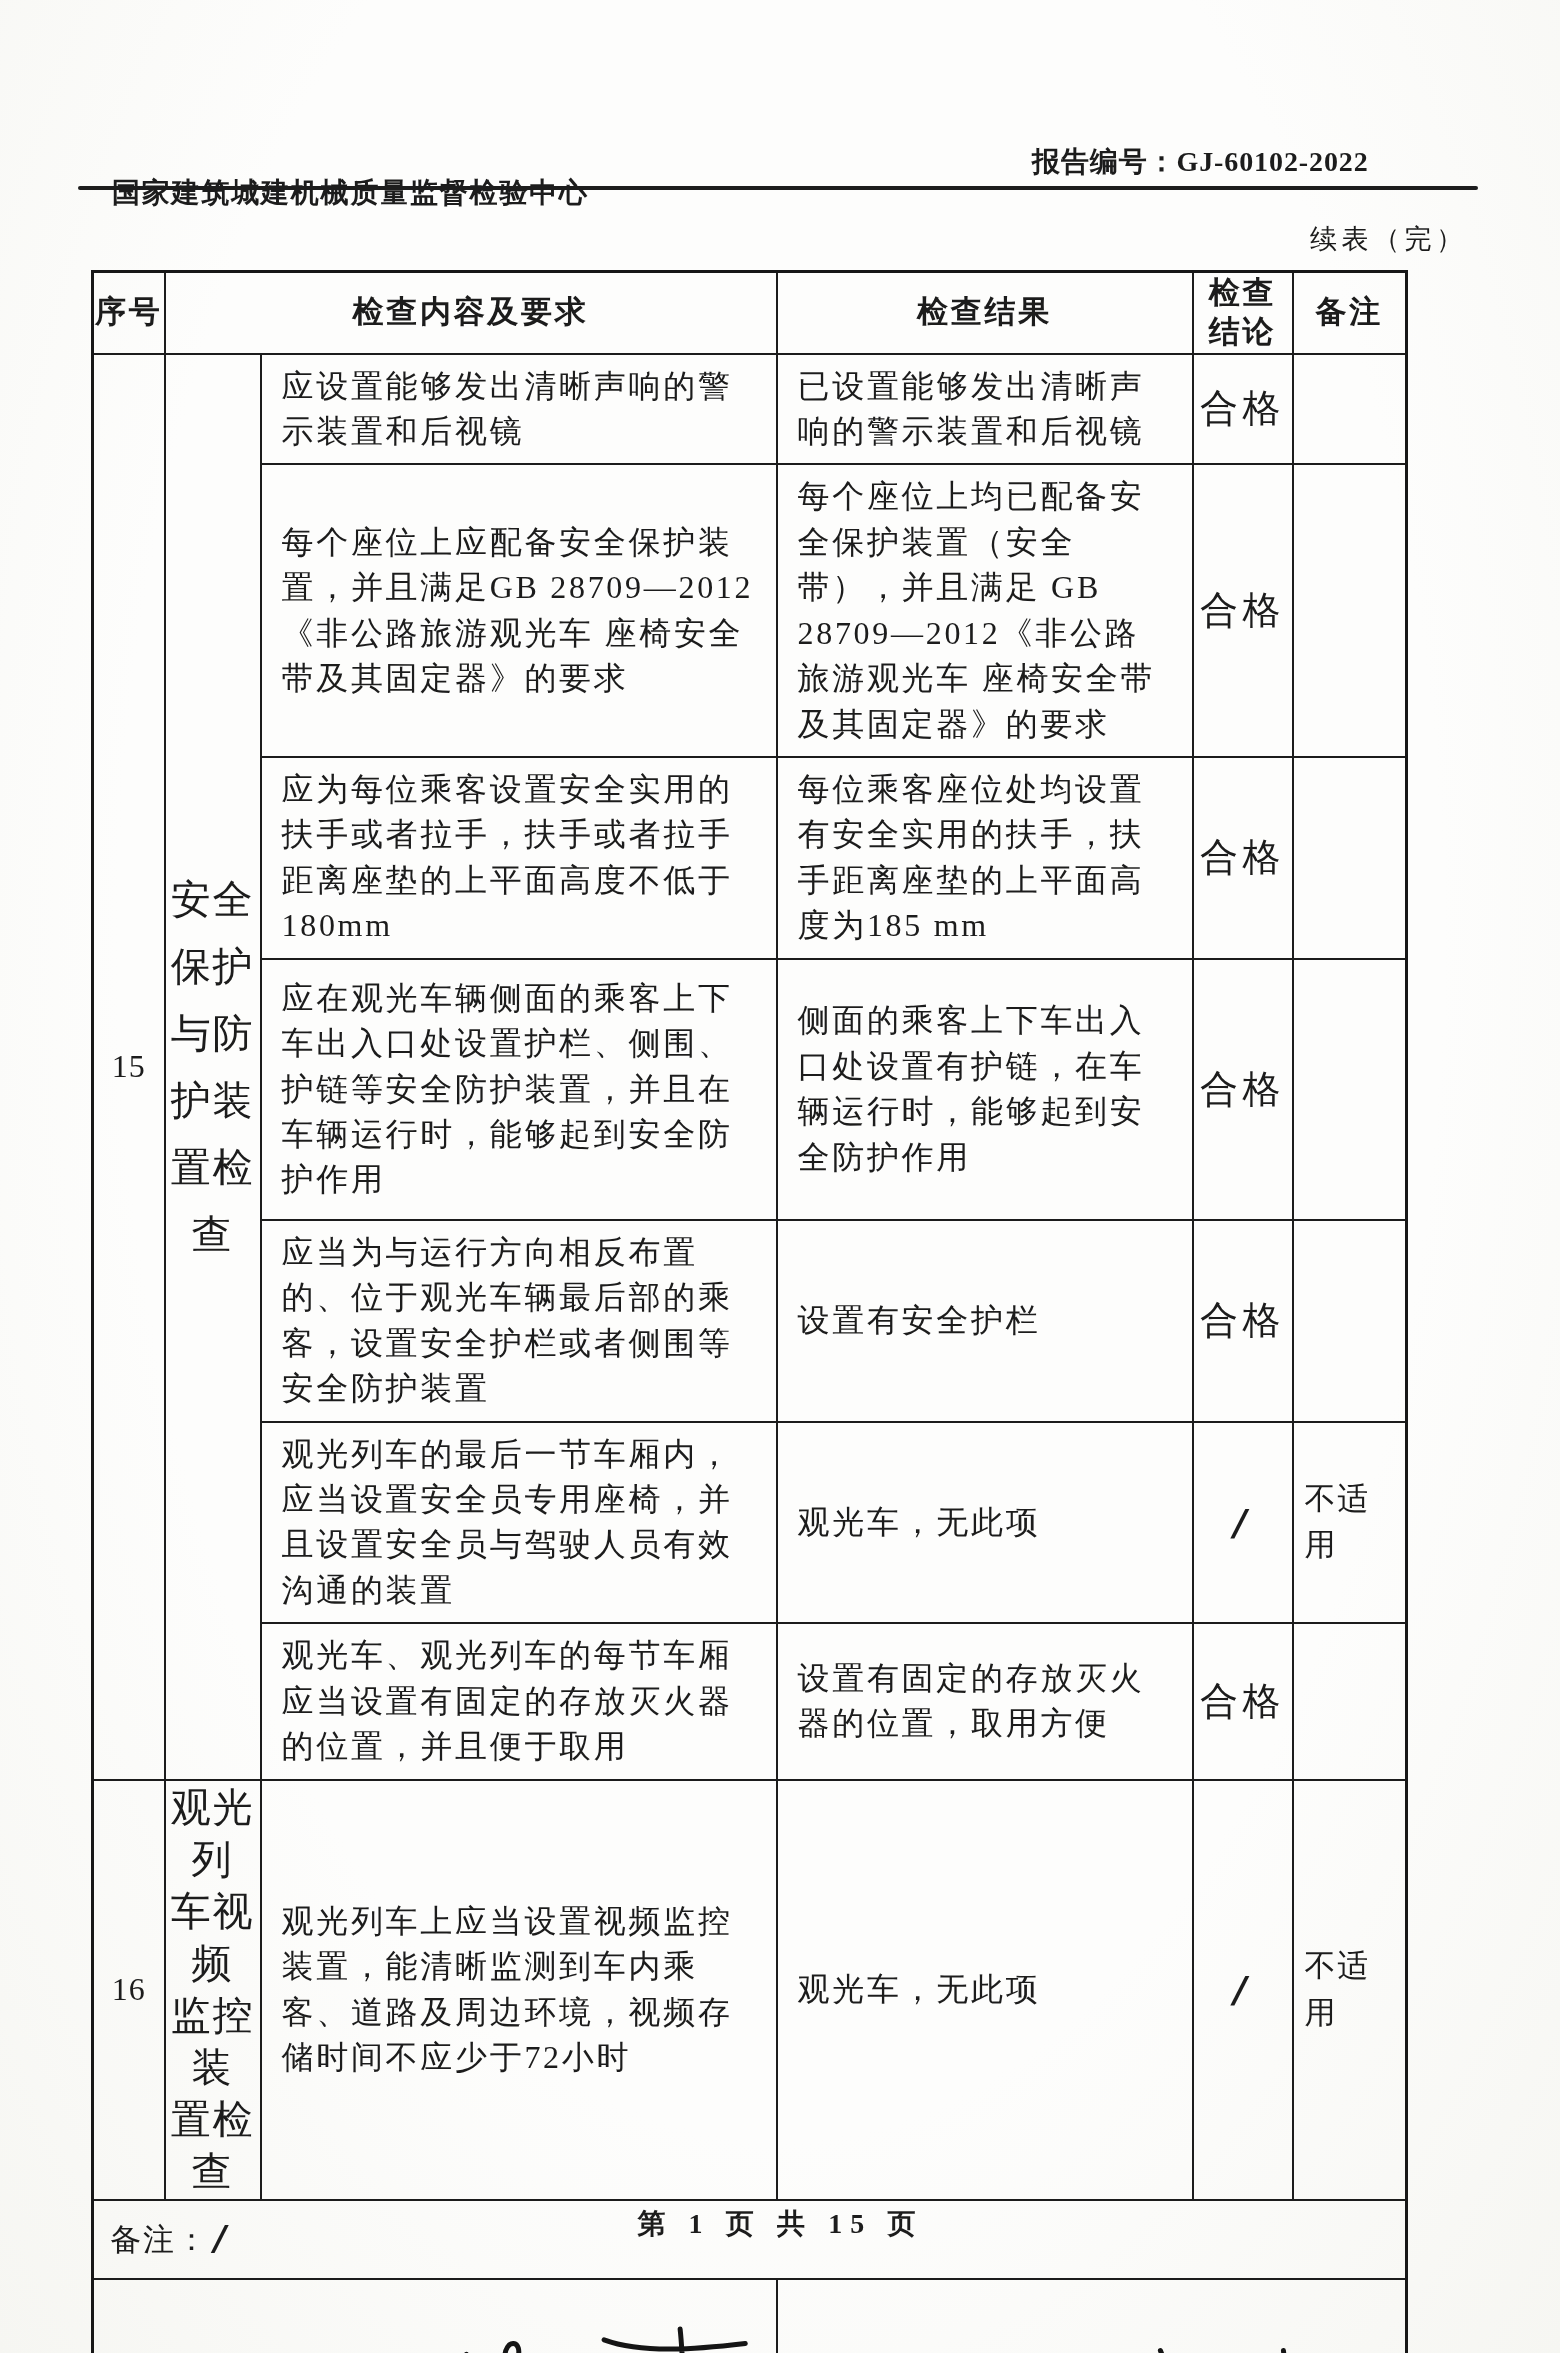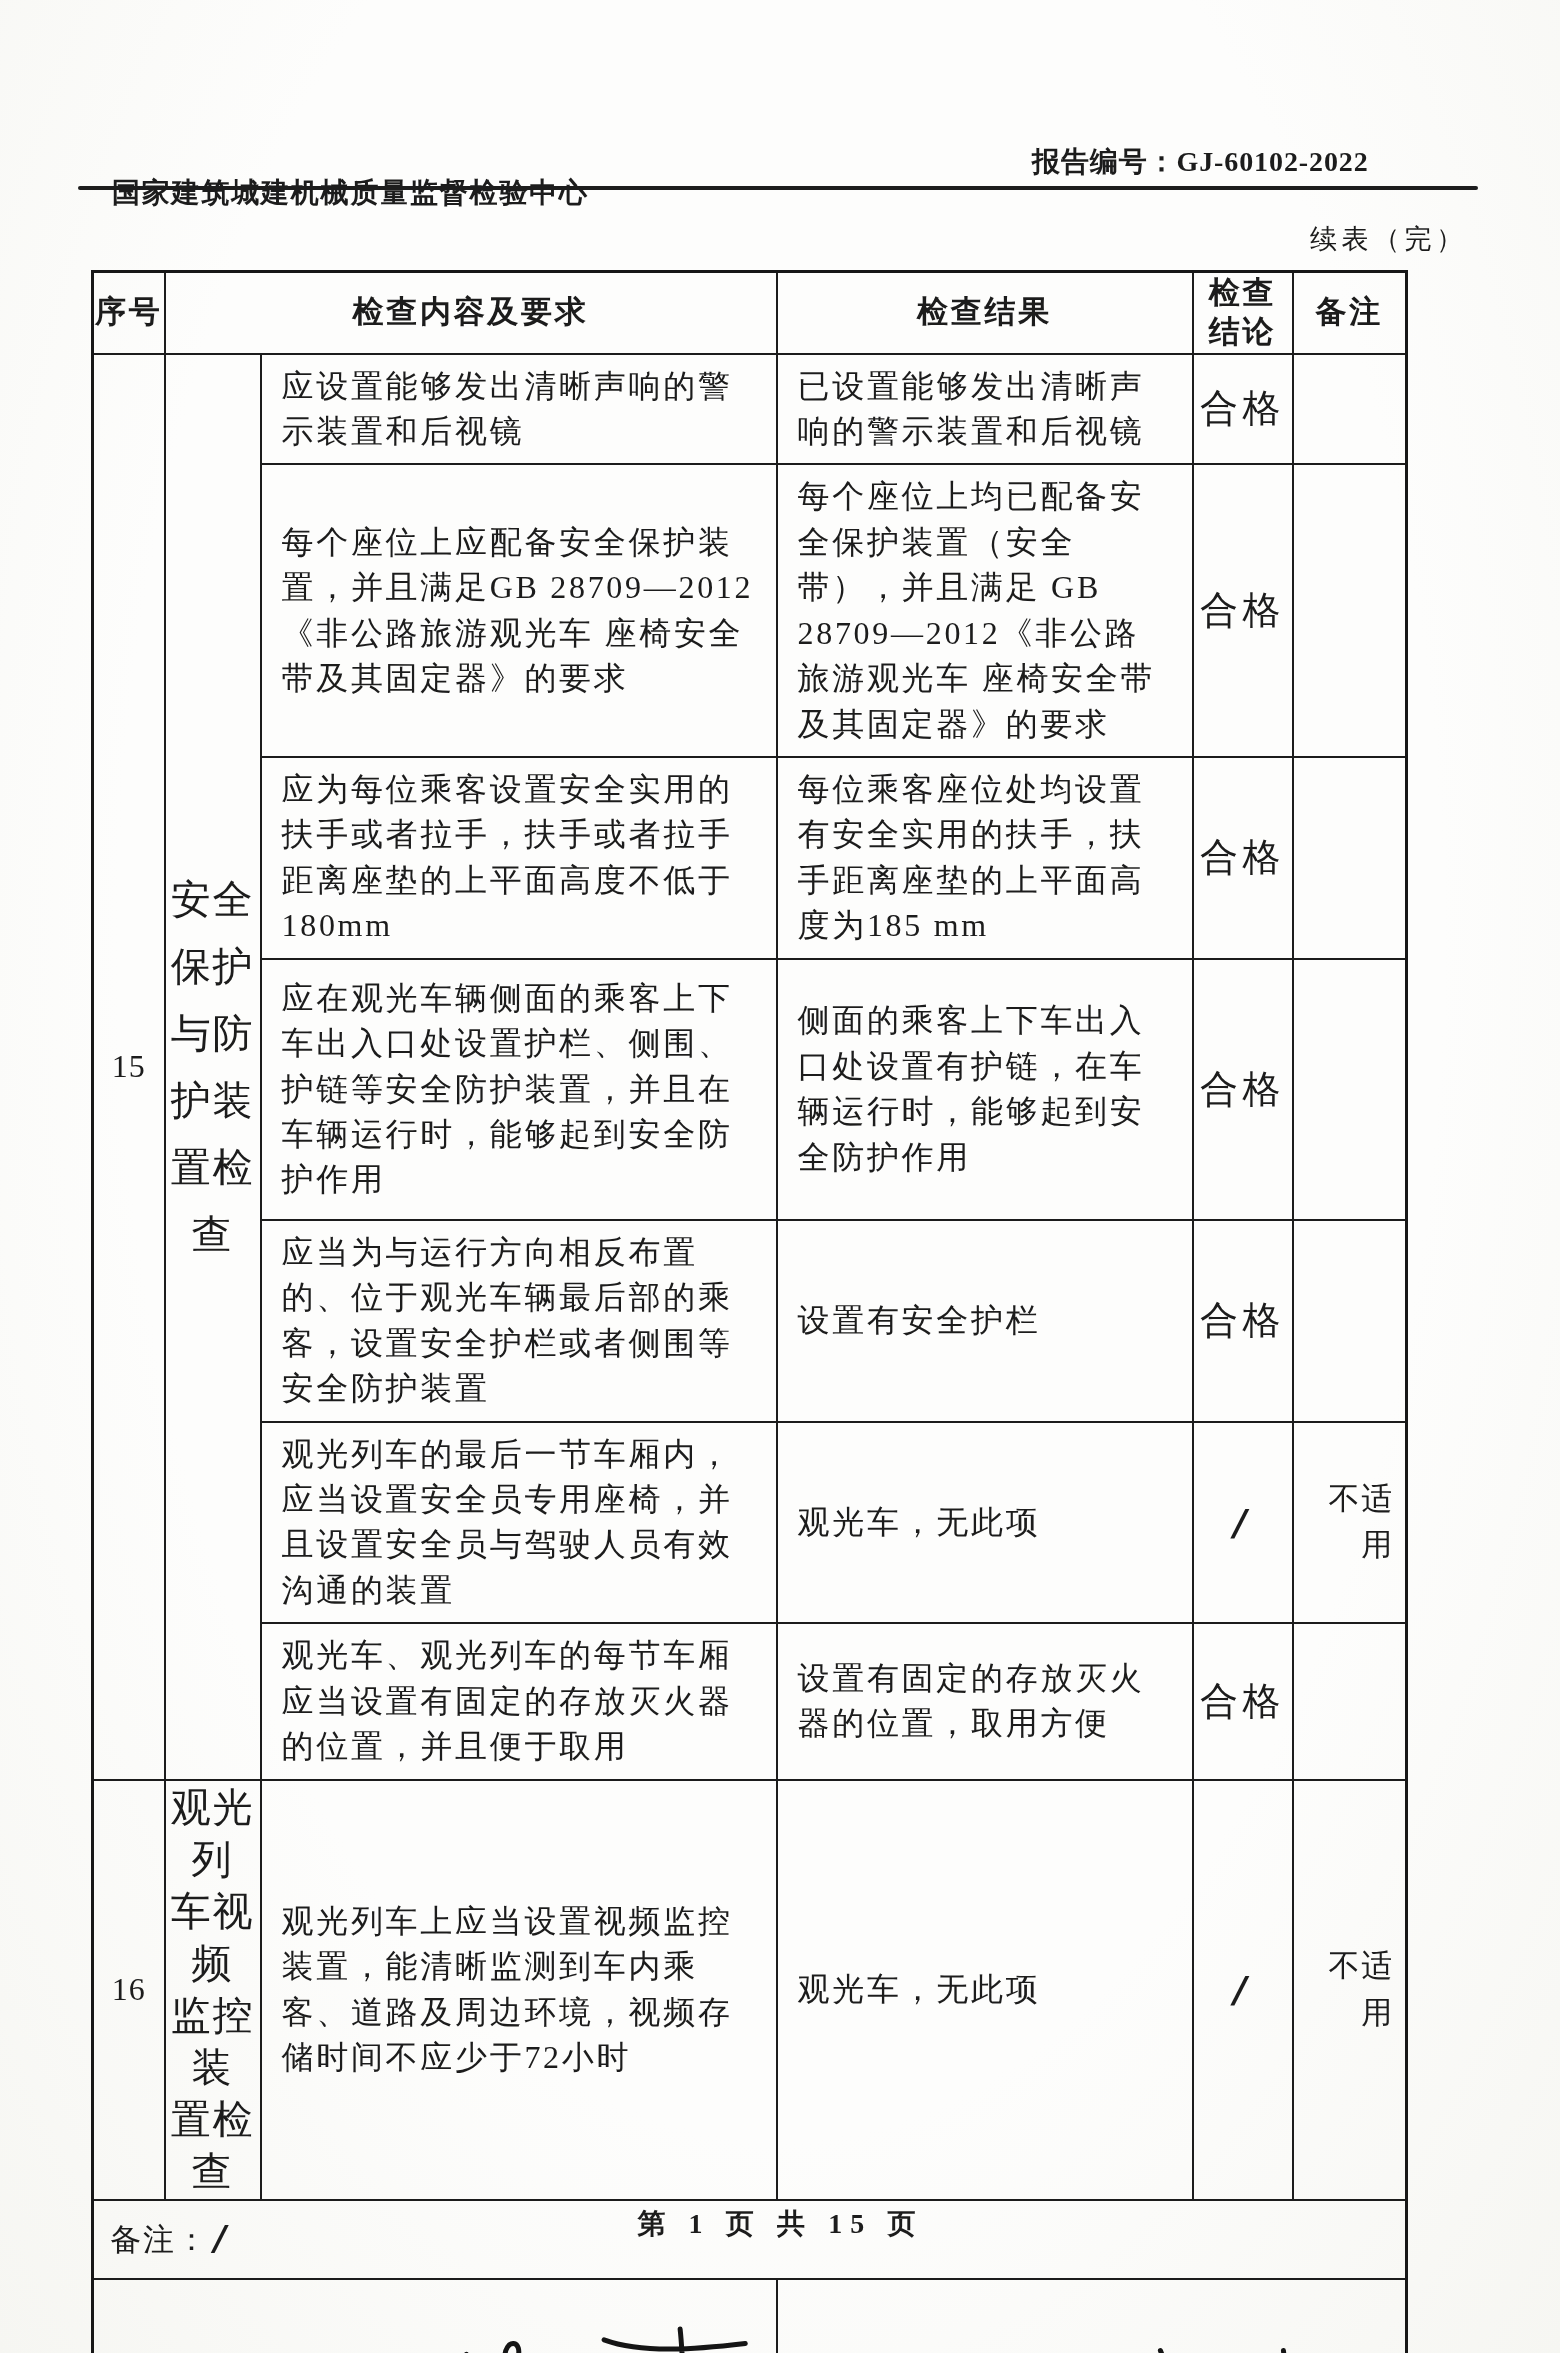--- a/index.html
+++ b/index.html
@@ -24,21 +24,21 @@
     border-collapse:collapse; table-layout:fixed; }
   table.insp th, table.insp td { border:2.7px solid #1c1c1c; vertical-align:middle; overflow:hidden; }
   table.insp { border:3.6px solid #171717; }
   th { font-size:31px; font-weight:700; text-align:center; letter-spacing:2.7px; white-space:pre-line; line-height:1.25; }
   .c-seq { text-align:center; font-size:32px; letter-spacing:0.9px; }
   .c-cat { text-align:center; font-size:40px; letter-spacing:1.8px; white-space:pre-line; }
   .cat-15 { line-height:67px; }
   .cat-16 { line-height:52px; }
   .c-content, .c-result { font-size:32px; line-height:1.42; letter-spacing:2.7px; padding:9px 20px; text-align:left; }
   .c-concl { text-align:center; font-size:38px; letter-spacing:4.5px; }
-  .c-remark { text-align:right; font-size:31px; letter-spacing:1.8px; padding:0 11px; line-height:1.5; }
+  .c-remark { text-align:left; font-size:31px; letter-spacing:1.8px; padding:0 11px; line-height:1.5; }
   .hand-slash { font-family:"DejaVu Sans",sans-serif; font-style:italic; font-size:36px; font-weight:600; }
 
   .c-note { font-size:31px; letter-spacing:1.8px; padding:11px 16.3px; text-align:left; vertical-align:top; }
   .c-note .slash { font-family:"DejaVu Sans",sans-serif; font-style:italic; font-size:34px; font-weight:600; padding-left:5.4px; }
 
   .sig-cell { position:relative; vertical-align:top; }
   .sig-art   { position:absolute; }
   .sig-art svg path { stroke:#151515; stroke-width:5.5; fill:none; stroke-linecap:round; stroke-linejoin:round; }
 
   .footer { position:absolute; left:0; top:2205px; width:1561px; text-align:center;

